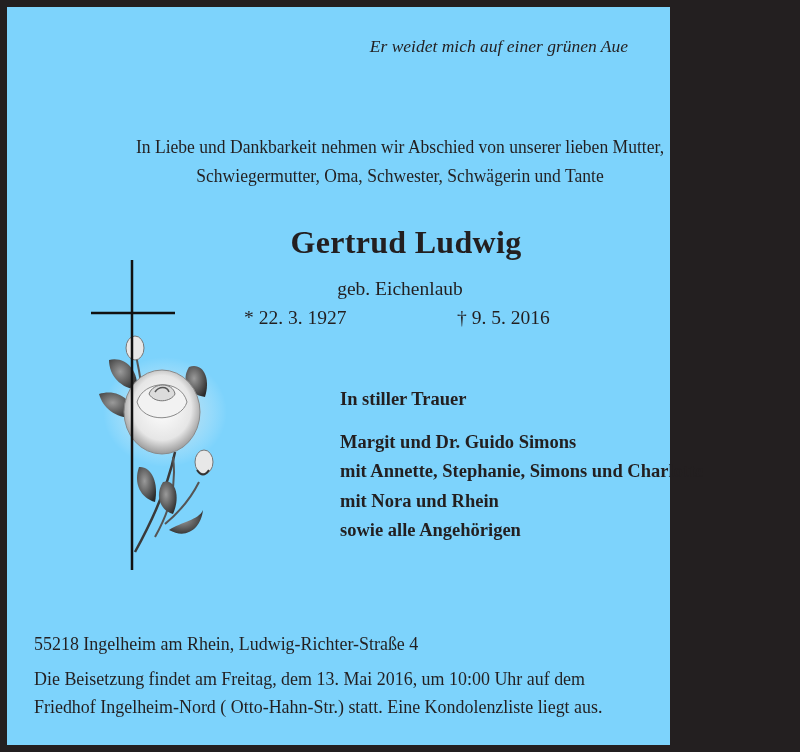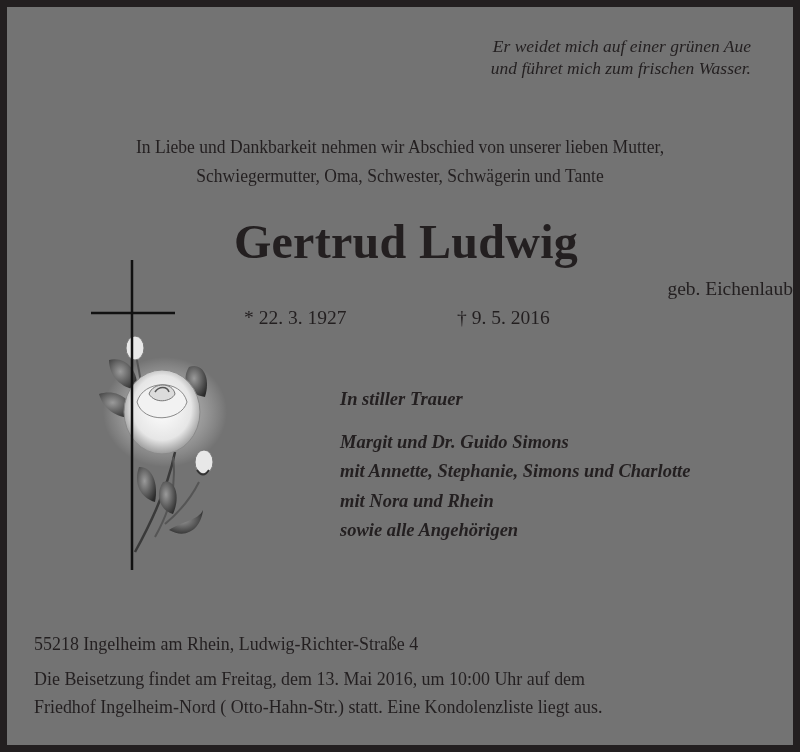--- a/index.html
+++ b/index.html
@@ -1,65 +1,64 @@
 <!DOCTYPE html>
 <html><head>
   <meta charset="utf-8">
   <style>
     * { margin: 0; padding: 0; box-sizing: border-box; }
     html, body { width: 800px; height: 752px; background: #231f20; overflow: hidden; }
     .frame {
-      position: absolute; left: 7px; top: 7px; width: 786px; height: 738px;
-      background: #737373; color: #231f20;
+      position: absolute; left: 7px; top: 7px; width: 663px; height: 738px;
+      background: #7dd3fc; color: #231f20;
       font-family: "Liberation Serif", "DejaVu Serif", serif;
     }
     .abs { position: absolute; white-space: nowrap; }
     .motto {
       right: 42px; top: 28px; text-align: right;
       font-style: italic; font-size: 17.5px; line-height: 22px;
     }
     .intro {
       left: 0; width: 786px; top: 125px; text-align: center;
       font-size: 19.5px; line-height: 29px;
       transform: scaleX(0.9); transform-origin: center top;
     }
     .name {
       left: 0; width: 786px; top: 207px; text-align: center;
-      font-weight: bold; font-size: 48px; line-height: 56px;
+      font-weight: bold; font-size: 32px; line-height: 56px;
       letter-spacing: 0.3px;
       padding-left: 12px;
     }
     .maiden {
-      left: 0; width: 786px; top: 270px; text-align: right;
+      left: 0; width: 786px; top: 270px; text-align: center;
       font-size: 19.5px; line-height: 24px;
     }
     .birth { left: 237px; top: 299px; font-size: 19.5px; line-height: 24px; text-align: right; }
     .death { left: 450px; top: 299px; font-size: 19.5px; line-height: 24px; }
     .mourners {
-      left: 333px; top: 378px; font-weight: bold; font-size: 18.5px; line-height: 29.5px; font-style: italic;
+      left: 333px; top: 378px; font-weight: bold; font-size: 18.5px; line-height: 29.5px;
     }
     .mourners .heading { margin-bottom: 13px; }
     .illustration { left: 70px; top: 245px; width: 160px; height: 320px; }
     .address {
       left: 27px; top: 623px; font-size: 19.5px; line-height: 28px;
       transform: scaleX(0.92); transform-origin: left top;
     }
     .service {
       left: 27px; top: 658px; font-size: 19.5px; line-height: 28px;
       transform: scaleX(0.92); transform-origin: left top;
     }
   </style>
 </head>
 <body>
 
 <div class="frame">
 
   <div class="abs motto">
     <div>Er weidet mich auf einer grünen Aue</div>
-    <div>und führet mich zum frischen Wasser.</div>
   </div>
 
   <div class="abs intro">
     <div>In Liebe und Dankbarkeit nehmen wir Abschied von unserer lieben Mutter,</div>
     <div>Schwiegermutter, Oma, Schwester, Schwägerin und Tante</div>
   </div>
 
   <div class="abs name">Gertrud Ludwig</div>
   <div class="abs maiden">geb. Eichenlaub</div>
   <div class="abs birth">* 22. 3. 1927</div>

